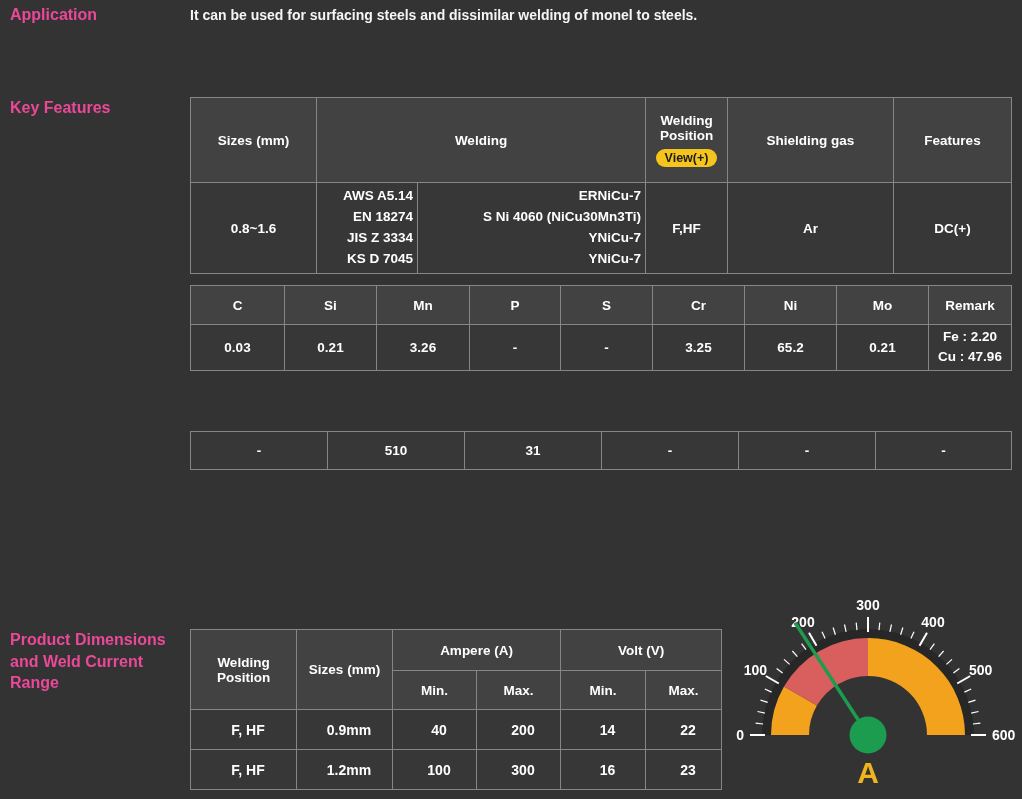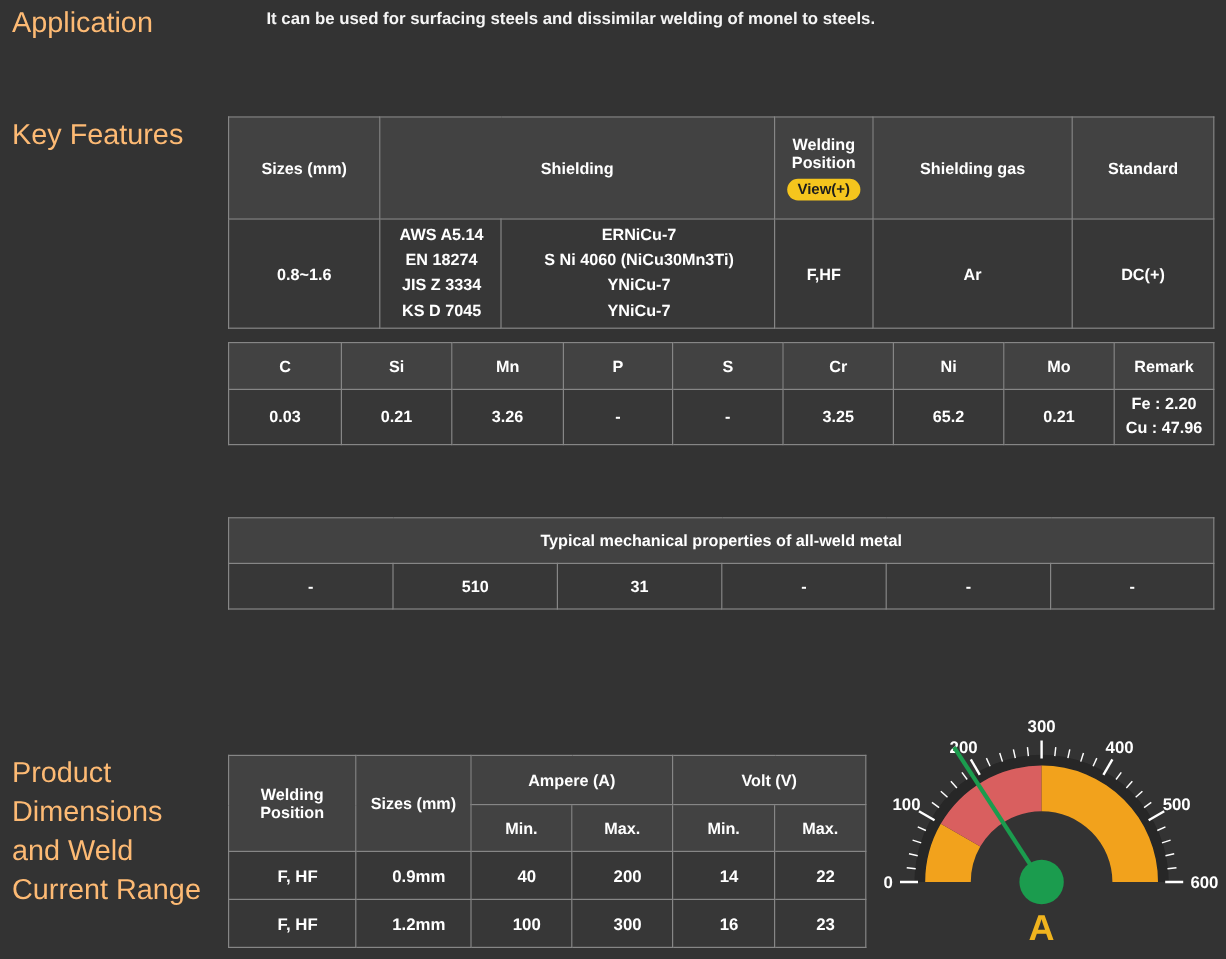--- a/index.html
+++ b/index.html
@@ -1,34 +1,34 @@
 <!DOCTYPE html>
 <html><head>
 <meta charset="utf-8">
 <style>
   html,body{margin:0;padding:0;}
   body{
     width:1022px;height:799px;position:relative;overflow:hidden;
     background:#333333;color:#ffffff;
     font-family:"Liberation Sans", sans-serif;
   }
-  .heading{position:absolute;left:10px;font-size:24px;font-weight:400;color:#fdba74;line-height:1.35;}
+  .heading{position:absolute;left:10px;font-size:16px;font-weight:700;color:#ec4899;line-height:1.35;}
   #application-heading{top:4px;}
   #key-features-heading{top:97px;}
   #product-range-heading{top:629px;width:172px;}
-  #application-description{position:absolute;left:190px;top:7px;font-size:14px;font-weight:600;color:#f5f5f5;margin-left:32px;}
+  #application-description{position:absolute;left:190px;top:7px;font-size:14px;font-weight:600;color:#f5f5f5;}
 
   table.tbl{position:absolute;border-collapse:collapse;table-layout:fixed;}
   .tbl th,.tbl td{
     border:1px solid #868686;color:#fff;text-align:center;vertical-align:middle;
     font-size:13.5px;font-weight:700;padding:2px 4px;overflow:hidden;
   }
   .tbl th{background:#424242;}
   .tbl td{background:#373737;}
-  .tbl .left{text-align:center;padding-left:6px;line-height:1.55;margin-left:12px;}
+  .tbl .left{text-align:right;padding-left:6px;line-height:1.55;margin-left:12px;}
   .badge{
     display:inline-block;background:#f5c51d;color:#1d1d1d;font-size:12.5px;font-weight:700;
     padding:2px 9px;border-radius:10px;margin-top:6px;
   }
   .ylw{color:#f0b41e;}
   #spec-table{left:190px;top:97px;width:821px;}
   #spec-table tr.hdr{height:85px;}
   #spec-table tr.dat{height:91px;}
   #chem-table{left:190px;top:285px;width:821px;}
   #chem-table tr.ttl{height:38px;}
@@ -61,27 +61,27 @@
       <col style="width:126px">
       <col style="width:101px">
       <col style="width:228px">
       <col style="width:82px">
       <col style="width:166px">
       <col style="width:118px">
     </colgroup>
   <tbody>
       <tr class="hdr">
     <th>Sizes (mm)</th>
-    <th colspan="2">Shielding</th>
+    <th colspan="2">Welding</th>
     <th>
       <span>Welding Position</span><br>
       <span class="badge">View(+)</span>
     </th>
     <th>Shielding gas</th>
-    <th>Standard</th>
+    <th>Features</th>
   </tr>
   <tr class="dat">
     <td>0.8~1.6</td>
     <td class="left">
       <div>AWS A5.14</div>
       <div>EN 18274</div>
       <div>JIS Z 3334</div>
       <div>KS D 7045</div>
     </td>
     <td class="left">
@@ -141,23 +141,20 @@
 <table class="tbl" id="mech-table">
   <colgroup>
       <col style="width:137px">
       <col style="width:137px">
       <col style="width:137px">
       <col style="width:137px">
       <col style="width:137px">
       <col style="width:136px">
     </colgroup>
   <tbody>
-      <tr class="ttl">
-        <th colspan="6">Typical mechanical properties of all-weld metal</th>
-      </tr>
   <tr class="dat">
     <td>-</td>
     <td>510</td>
     <td>31</td>
     <td>-</td>
     <td>-</td>
     <td>-</td>
   </tr>
 </tbody>
   </table>

